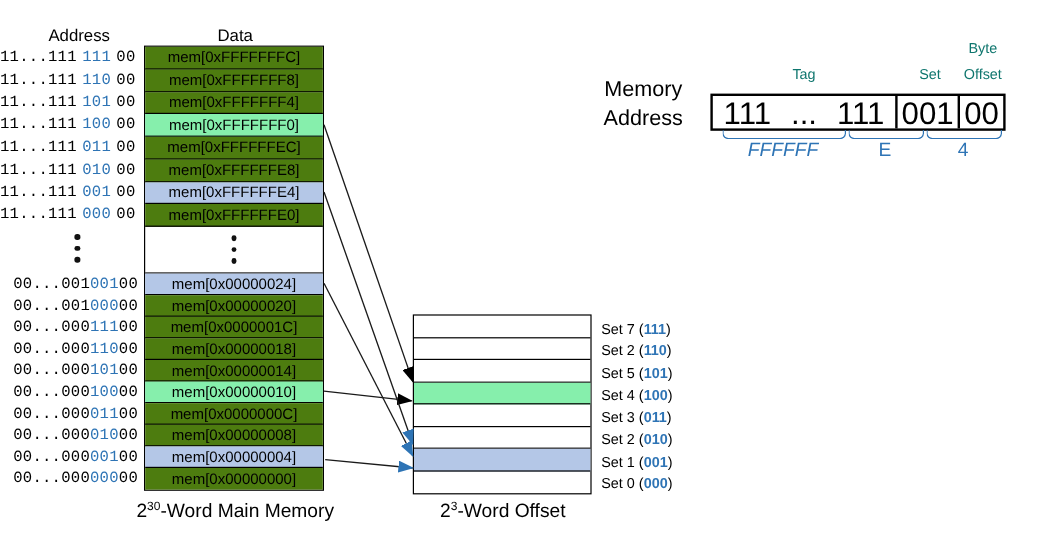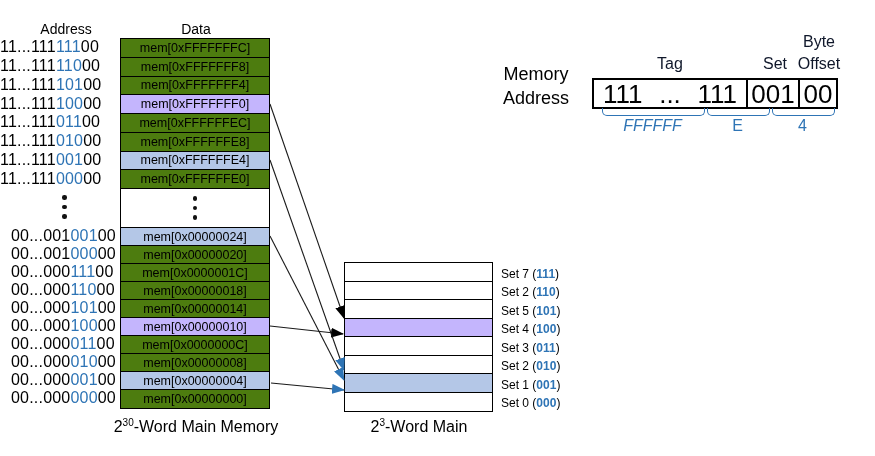--- a/index.html
+++ b/index.html
@@ -8,36 +8,36 @@
 
   
   .col-head{position:absolute;top:21px;font-size:14px;text-align:center;}
   .head-address{left:16px;width:100px;}
   .head-data{left:122px;width:148px;}
 
   
   .addr-col{position:absolute;left:0;width:113px;}
   .addr-top{top:38px;}
   .addr-bottom{top:227px;}
-  .addr-row{display:flex;align-items:center;justify-content:flex-start;
-            font-size:16px;letter-spacing:0.2px;}
+  .addr-row{display:flex;align-items:center;justify-content:space-between;
+            font-size:13px;letter-spacing:0.2px;font-family:Liberation Mono, monospace;}
   .addr-top .addr-row{height:18.75px;}
   .addr-bottom .addr-row{height:18px;padding-left:11px;}
   .bits-set{color:#2e74b5;}
 
   
   .mem-box{position:absolute;left:120px;top:38px;width:150px;
            border:1.5px solid #000;box-sizing:border-box;background:#fff;}
   .mem-box .row{box-sizing:border-box;border-bottom:1px solid #000;
                 display:flex;align-items:center;justify-content:center;
                 font-size:12.5px;background:#4d7c0f;}
   .mem-box .row:last-child{border-bottom:none;}
   .mem-box .row.h-top{height:18.75px;}
   .mem-box .row.h-bot{height:18px;}
-  .row.gray{background:#c4b5fd;}
+  .row.gray{background:#86efac;}
   .row.blue{background:#b4c7e7;}
   .dots-row{height:39px;display:flex;align-items:center;justify-content:center;
             border-bottom:1px solid #000;box-sizing:border-box;}
   .vdots{display:flex;flex-direction:column;gap:5px;}
   .vdots i{width:4.5px;height:4.5px;border-radius:50%;background:#111;display:block;}
   .addr-dots{position:absolute;left:62px;top:195px;}
 
   
   .cache-box{position:absolute;left:344px;top:262px;width:149px;
              border:1.5px solid #000;box-sizing:border-box;background:#fff;}
@@ -57,21 +57,21 @@
   
   .mem-addr-label{position:absolute;left:488px;top:62px;width:96px;text-align:center;
                   font-size:18px;line-height:24px;}
   .field-box{position:absolute;left:592px;top:78px;height:27px;display:flex;
              border:2px solid #000;box-sizing:content-box;background:#fff;}
   .field-cell{display:flex;align-items:center;justify-content:center;
               font-size:26px;line-height:24px;box-sizing:border-box;}
   .cell-tag{width:152px;justify-content:space-between;padding:0 9px;}
   .cell-set{width:52px;border-left:2px solid #000;}
   .cell-offset{width:38px;border-left:2px solid #000;}
-  .blue-label{position:absolute;color:#0f172a;font-size:16px;text-align:center;white-space:nowrap;}
+  .blue-label{position:absolute;color:#0f766e;font-size:12px;text-align:center;white-space:nowrap;}
   .lbl-tag{left:592px;width:156px;top:55px;}
   .lbl-set{left:748px;width:54px;top:55px;}
   .lbl-byte{left:778px;width:82px;top:33px;}
   .lbl-offset{left:778px;width:82px;top:55px;}
   .brk{position:absolute;top:108px;height:7px;
        border-left:1.5px solid #2e74b5;border-right:1.5px solid #2e74b5;
        border-bottom:1.5px solid #2e74b5;border-radius:0 0 5px 5px;}
   .brk1{left:602px;width:101px;}
   .brk2{left:707px;width:61px;}
   .brk3{left:772px;width:61px;}
@@ -236,21 +236,21 @@
     <div class="set-label"><span>Set 2 (</span><span class="bits-set">110</span><span>)</span></div>
     <div class="set-label"><span>Set 5 (</span><span class="bits-set">101</span><span>)</span></div>
     <div class="set-label"><span>Set 4 (</span><span class="bits-set">100</span><span>)</span></div>
     <div class="set-label"><span>Set 3 (</span><span class="bits-set">011</span><span>)</span></div>
     <div class="set-label"><span>Set 2 (</span><span class="bits-set">010</span><span>)</span></div>
     <div class="set-label"><span>Set 1 (</span><span class="bits-set">001</span><span>)</span></div>
     <div class="set-label"><span>Set 0 (</span><span class="bits-set">000</span><span>)</span></div>
   </div>
 
   <div class="caption caption-mem"><span>2</span><sup>30</sup><span>-Word Main Memory</span></div>
-  <div class="caption caption-cache"><span>2</span><sup>3</sup><span>-Word Main</span></div>
+  <div class="caption caption-cache"><span>2</span><sup>3</sup><span>-Word Offset</span></div>
 
   <div class="mem-addr-label">
     <div>Memory</div>
     <div>Address</div>
   </div>
 
   <div class="blue-label lbl-tag">Tag</div>
   <div class="blue-label lbl-set">Set</div>
   <div class="blue-label lbl-byte">Byte</div>
   <div class="blue-label lbl-offset">Offset</div>

